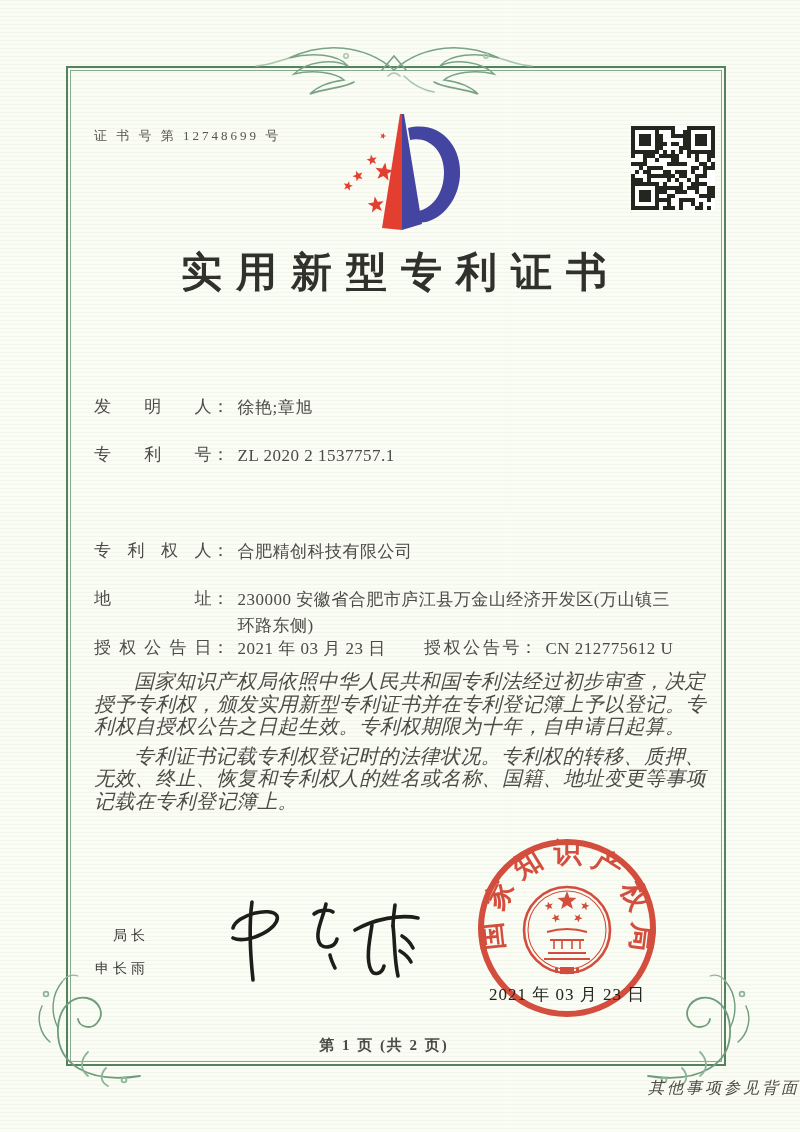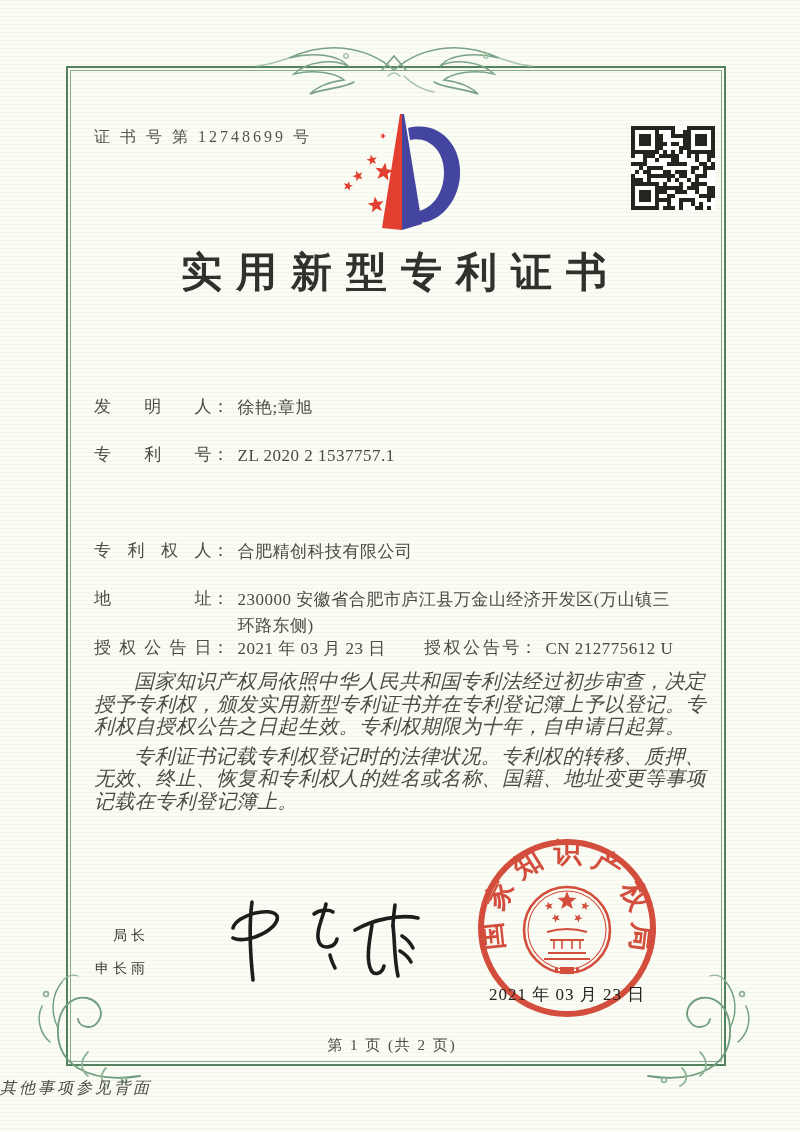--- a/index.html
+++ b/index.html
@@ -19,21 +19,21 @@
     position:absolute;left:66px;top:66px;width:656px;height:996px;
     border:2px solid #55825e;
   }
   .frame-inner{
     position:absolute;left:2px;top:2px;right:2px;bottom:2px;
     border:1px solid #86ab8e;
   }
   .ornament{position:absolute;pointer-events:none;}
   .cert-no{
     position:absolute;left:94px;top:127px;
-    font-size:16px;letter-spacing:3px;color:#57554e;
+    font-size:13px;letter-spacing:3px;color:#57554e;
   }
   .logo{position:absolute;left:336px;top:112px;}
   .qr{position:absolute;left:631px;top:126px;}
   .title{
     position:absolute;left:66px;top:245px;width:656px;
     text-align:center;font-size:41px;font-weight:600;color:#30302c;
     letter-spacing:14px;text-indent:14px;
   }
   .field-row{position:absolute;left:94px;font-size:17px;color:#4c4a45;letter-spacing:0.5px;}
   .field-label{
@@ -54,25 +54,25 @@
   .paragraphs p{margin:0 0 7px 0;text-indent:2em;}
   .signer{position:absolute;left:95px;top:919px;font-family:"Liberation Sans","DejaVu Sans",sans-serif;
     font-size:14px;color:#3b3a36;letter-spacing:4px;line-height:33px;text-align:right;}
   .signature{position:absolute;left:222px;top:892px;}
   .seal{position:absolute;left:472px;top:833px;opacity:0.93;}
   .seal-date{
     position:absolute;left:489px;top:983px;font-size:17px;color:#23221f;
     letter-spacing:1px;z-index:5;
   }
   .page-no{
-    position:absolute;left:64px;top:1036px;width:656px;text-align:center;
-    font-size:15px;color:#4c4a45;letter-spacing:2px;
+    position:absolute;left:56px;top:1036px;width:656px;text-align:center;
+    font-size:15px;color:#4c4a45;letter-spacing:2px;font-weight:bold;
   }
   .back-note{
-    position:absolute;left:0;top:1078px;width:800px;text-align:left;
+    position:absolute;left:0;top:1078px;width:800px;text-align:right;
     font-size:16px;color:#4e4b45;font-style:italic;letter-spacing:3px;
   }
 </style>
 </head>
 <body>
 
 <div class="page">
 
   <div class="frame">
     <div class="frame-inner"></div>

